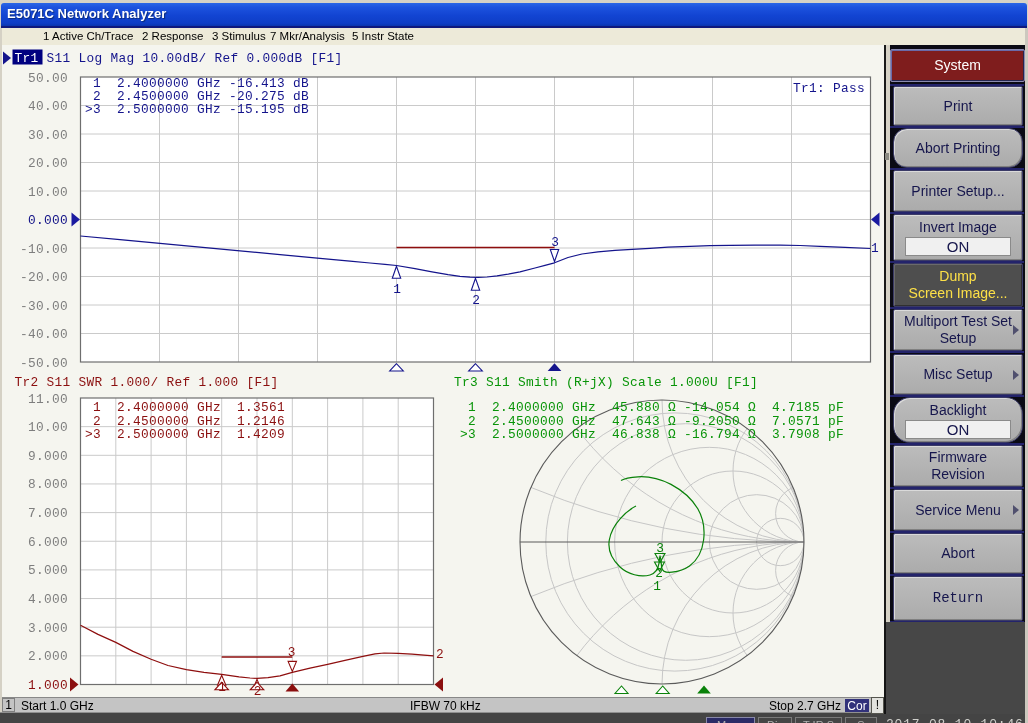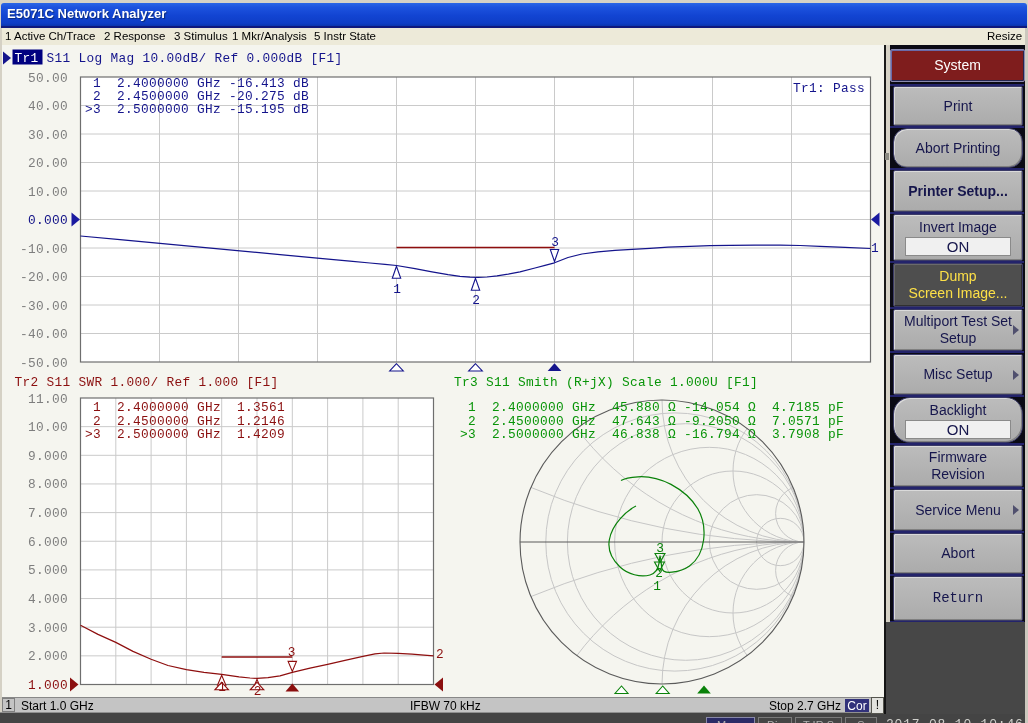--- a/index.html
+++ b/index.html
@@ -1,20 +1,20 @@
 <!DOCTYPE html>
 <html><head><meta charset="utf-8">
 <style>
 html,body{margin:0;padding:0;width:1028px;height:723px;overflow:hidden;background:#D6D2C6;}
 #win{position:absolute;left:0;top:0;width:1028px;height:723px;font-family:"Liberation Sans",sans-serif;}
 #tbar{position:absolute;left:0;top:0;width:1028px;height:28px;background:#D6D2C6;}
 #tbar .blue{position:absolute;left:1px;top:3px;width:1026px;height:23px;background:linear-gradient(180deg,#2B66E6 0%,#1D53DE 18%,#1244D2 55%,#0F3EC6 88%,#0B36AE 100%);border-bottom:2px solid #10197E;border-radius:3px 3px 0 0;}
 #tbar .ttl{position:absolute;left:7px;top:6px;color:#FFF;font-size:13px;font-weight:bold;text-shadow:1px 1px 1px #0A2A78;letter-spacing:0px;}
 #mbar{position:absolute;left:0;top:28px;width:1028px;height:17px;background:#EDEAD9;font-size:11.5px;color:#000;}
-#mbar span{position:absolute;top:2px;}
+#mbar span{position:absolute;top:2px;margin-left:38px;}
 #screen{position:absolute;left:0;top:45px;width:884px;height:652px;background:#F5F5EF;}
 #sidebar{position:absolute;left:884px;top:45px;width:144px;height:652px;background:#0A0A14;}
 #sidebar .sep{position:absolute;left:0;top:0;width:6px;height:577px;background:linear-gradient(90deg,#1A1A1A 0,#1A1A1A 2px,#D6D2C6 2px,#D6D2C6 6px);}
 .btn{position:absolute;left:9px;width:128px;background:linear-gradient(180deg,#BCBCBC,#ABABAB);border:1px solid #3A3A66;border-radius:2px;box-shadow:inset 1px 1px 0 #DADADA, inset -1px -1px 0 #808080;color:#16164C;font-size:14px;text-align:center;display:flex;align-items:center;justify-content:center;line-height:17px;}
 .btn.dark{background:#4E4E4E;color:#fde047;box-shadow:inset 1px 1px 0 #6A6A6A, inset -1px -1px 0 #303030;}
 .btn.sys{left:6px;width:133px;background:#7f1d1d;color:#FFF;box-shadow:inset 1px 1px 0 #6A6AA8, inset -1px -1px 0 #26264E;border-color:#8A8AB0;}
 .btn .arr{position:absolute;right:3px;top:50%;margin-top:-5px;width:0;height:0;border-left:6px solid #50506E;border-top:5px solid transparent;border-bottom:5px solid transparent;}
 .onbox{display:block;margin:1px auto 0;width:104px;height:17px;line-height:17px;background:#F0F0F0;border:1px solid #8A8A8A;font-size:15px;color:#16164C;}
 #sbar{position:absolute;left:0;top:697px;width:886px;height:15px;background:#C4C4C4;border-top:1px solid #888;box-sizing:border-box;font-size:12px;color:#000;}
 #sbar span{position:absolute;top:1px;}
@@ -25,21 +25,21 @@
 <div id="win">
 <div id="lborder" style="position:absolute;left:0;top:28px;width:2px;height:684px;background:#D5D1C5;z-index:5;"></div>
     <div id="tbar">
       <div class="blue"></div>
       <div class="ttl">E5071C Network Analyzer</div>
     </div>
 <div id="mbar">
 <span style="left:5px">1 Active Ch/Trace</span>
 <span style="left:104px">2 Response</span>
 <span style="left:174px">3 Stimulus</span>
-<span style="left:232px">1 Mkr/Analysis</span>
+<span style="left:232px">7 Mkr/Analysis</span>
 <span style="left:314px">5 Instr State</span>
 <span style="left:987px">Resize</span>
 </div>
 <div id="screen">
 <svg style="font-family:'Liberation Mono',monospace;white-space:pre;" width="884" height="652" viewBox="0 0 884 652">
 <defs>
           <clipPath id="sc">
             <circle cx="662" cy="497" r="142"></circle>
           </clipPath>
         </defs>
@@ -235,21 +235,21 @@
       <div style="position:absolute;left:6px;top:306px;width:134px;height:2px;background:#23236B;"></div>
       <div style="position:absolute;left:6px;top:349.5px;width:134px;height:2px;background:#23236B;"></div>
       <div style="position:absolute;left:6px;top:397.5px;width:134px;height:2px;background:#23236B;"></div>
       <div style="position:absolute;left:6px;top:441.5px;width:134px;height:2px;background:#23236B;"></div>
       <div style="position:absolute;left:6px;top:485.5px;width:134px;height:2px;background:#23236B;"></div>
       <div style="position:absolute;left:6px;top:528.5px;width:134px;height:2px;background:#23236B;"></div>
       <div style="position:absolute;left:6px;top:576px;width:134px;height:2px;background:#23236B;"></div>
 <div class="btn sys" style="top:4px;height:31px;">System</div>
 <div class="btn" style="top:41px;height:38px;">Print</div>
 <div class="btn" style="top:83px;height:38px;border-radius:14px;">Abort Printing</div>
-<div class="btn" style="top:125px;height:40px;font-weight:bold;">Printer Setup...</div>
+<div class="btn" style="top:125px;height:40px;">Printer Setup...</div>
 <div class="btn" style="top:169px;height:45px;">
         <div>Invert Image<span class="onbox">ON</span></div>
       </div>
 <div class="btn dark" style="top:218px;height:42px;">Dump<br>Screen Image...</div>
 <div class="btn" style="top:264px;height:40px;">Multiport Test Set<br>Setup<span class="arr"></span></div>
 <div class="btn" style="top:309px;height:39px;">Misc Setup<span class="arr"></span></div>
 <div class="btn" style="top:352px;height:44px;border-radius:17px;">
         <div>Backlight<span class="onbox">ON</span></div>
       </div>
 <div class="btn" style="top:400px;height:40px;">Firmware<br>Revision</div>

